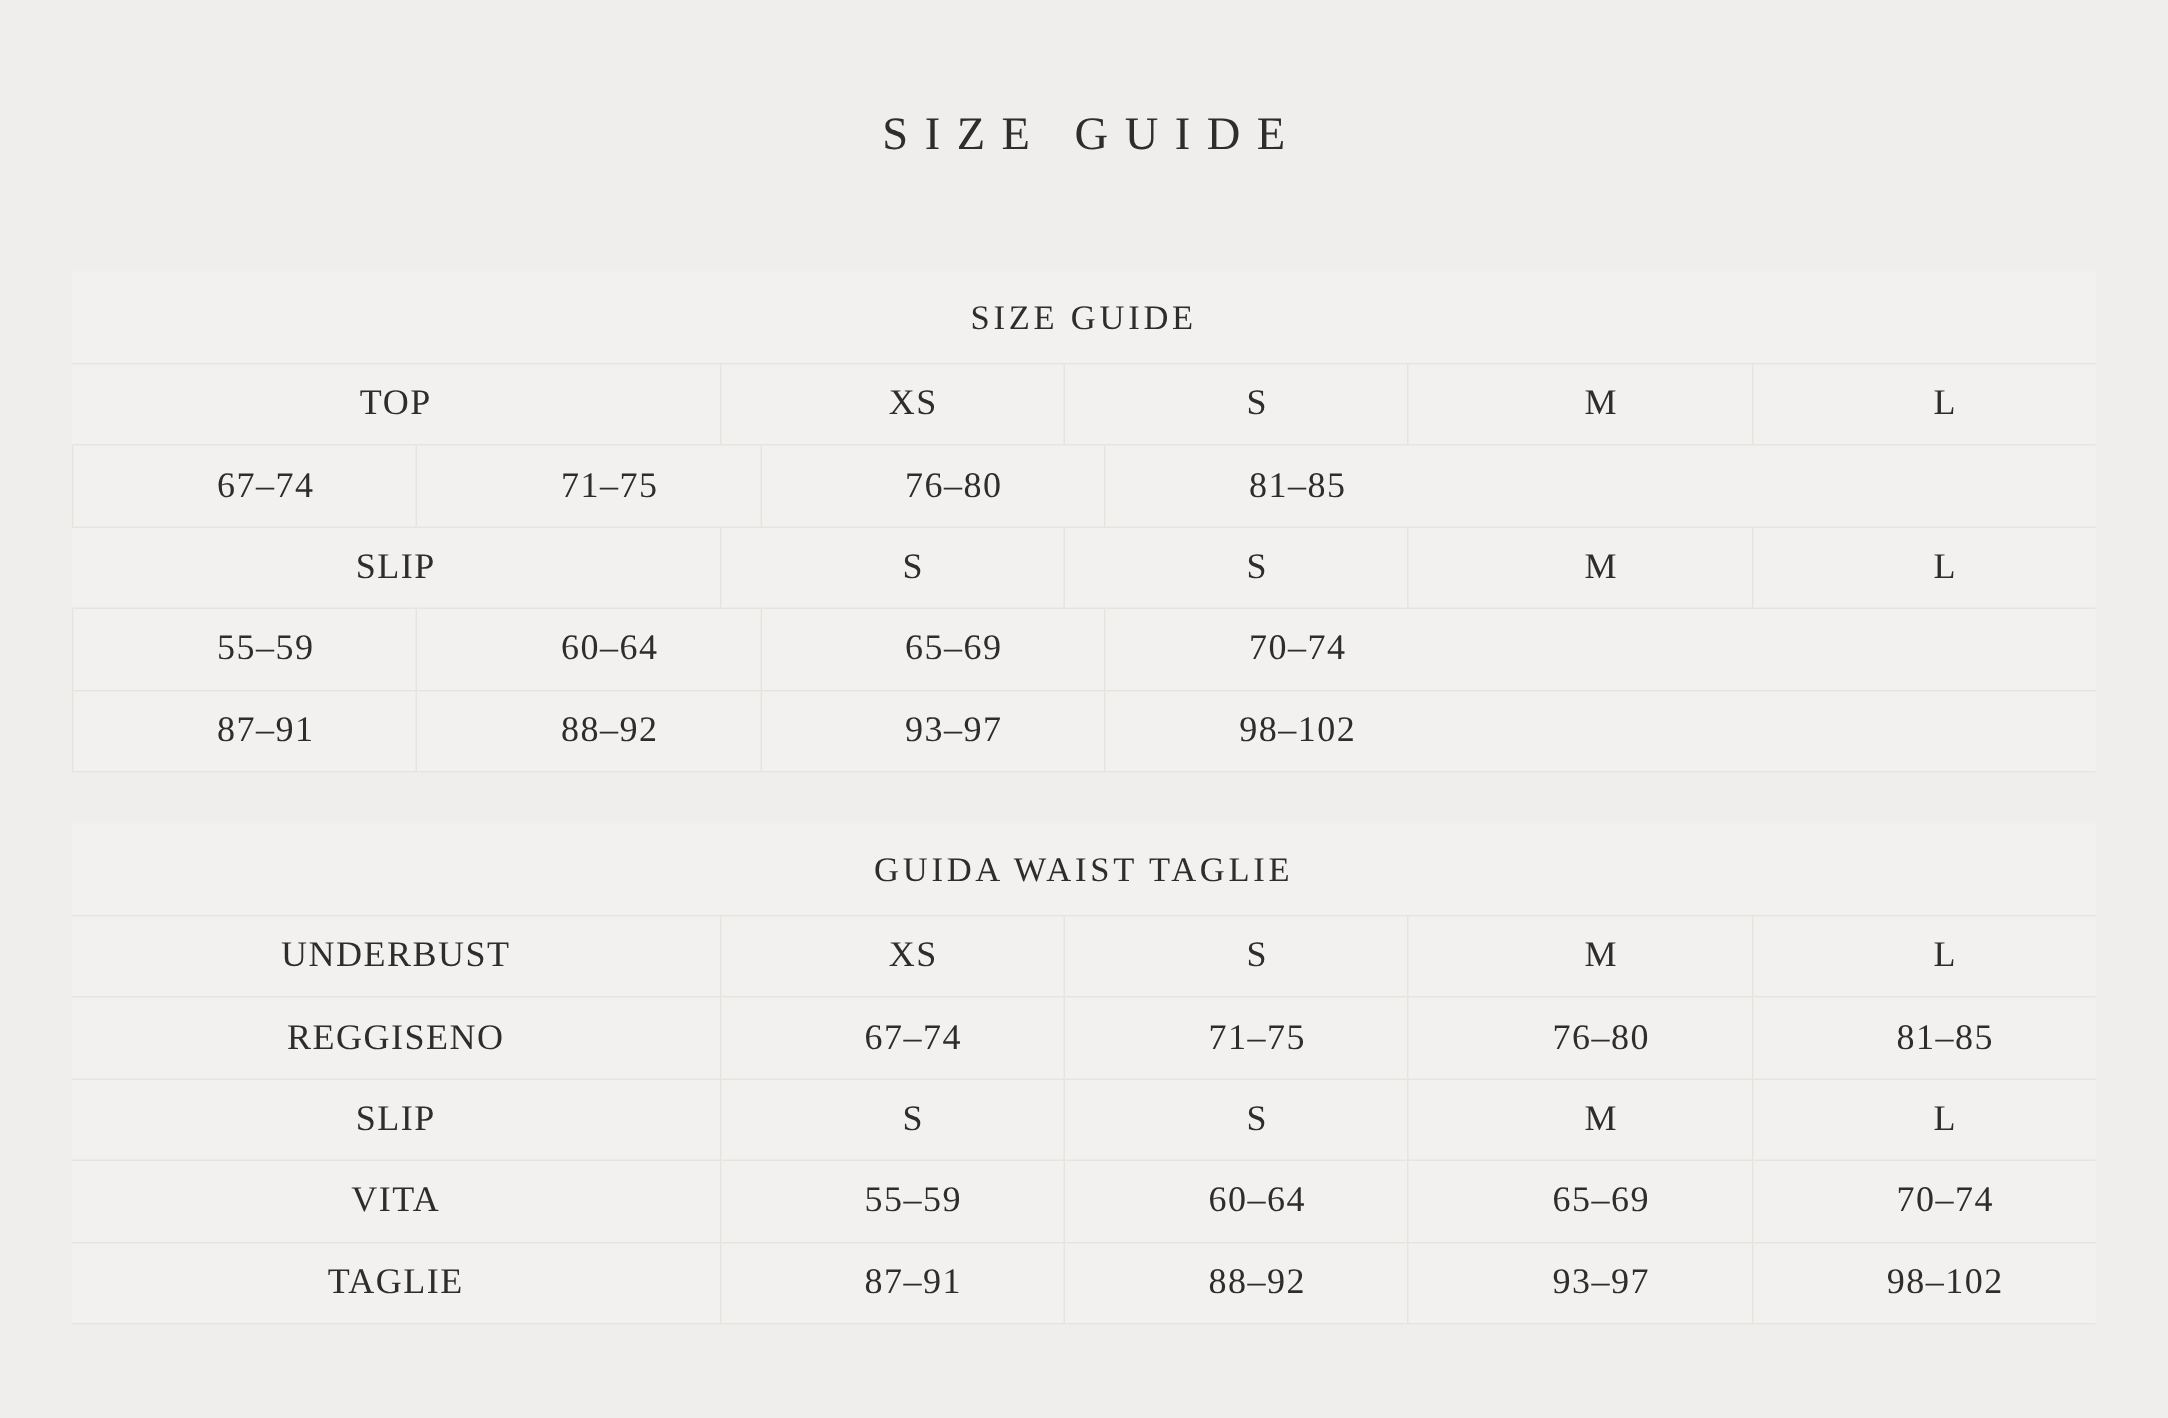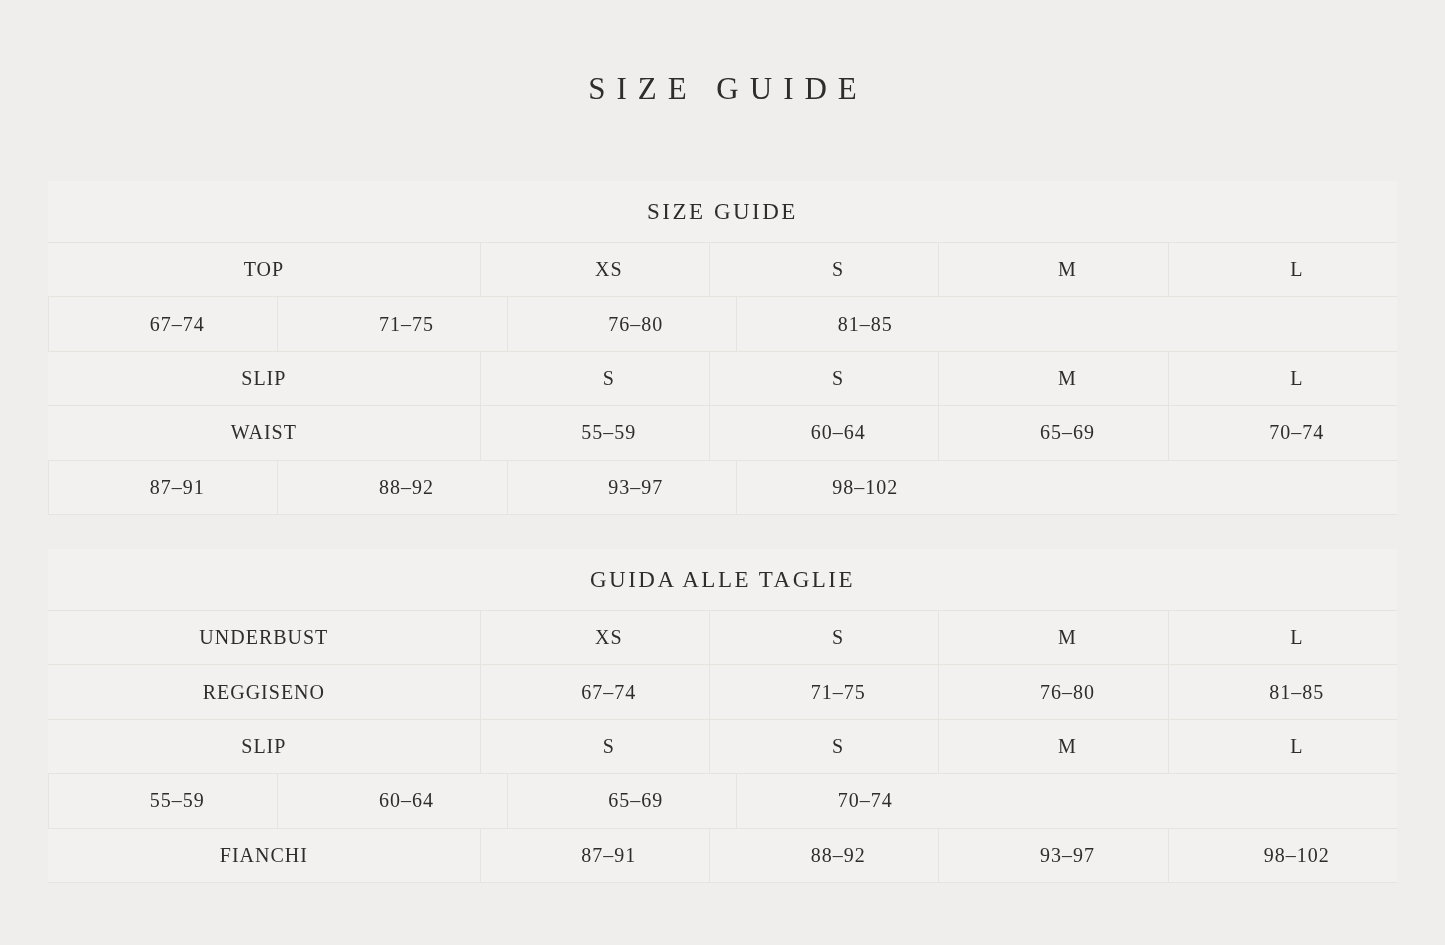--- a/index.html
+++ b/index.html
@@ -50,21 +50,21 @@
   }
   .table-row {
     display: flex;
     height: 54.4px;
     border-bottom: 1px solid var(--border);
   }
   .cell {
     display: flex;
     align-items: center;
     justify-content: center;
-    font-size: 20px;
+    font-size: 24px;
     letter-spacing: 1px;
   }
   .cell.label { width: 32%; }
   .cell.value { width: 17%; border-left: 1px solid var(--border); padding-left: 28px; }
 </style>
 </head>
 <body>
 
 <h1 class="page-title">SIZE GUIDE</h1>
 
@@ -90,37 +90,36 @@
 
     <div class="table-row">
       <div class="cell label">SLIP</div>
       <div class="cell value">S</div>
       <div class="cell value">S</div>
       <div class="cell value">M</div>
       <div class="cell value">L</div>
     </div>
 
     <div class="table-row">
-      <div class="cell label">WAIST</div>
       <div class="cell value">55–59</div>
       <div class="cell value">60–64</div>
       <div class="cell value">65–69</div>
       <div class="cell value">70–74</div>
     </div>
 
     <div class="table-row">
       <div class="cell value">87–91</div>
       <div class="cell value">88–92</div>
       <div class="cell value">93–97</div>
       <div class="cell value">98–102</div>
     </div>
   </section>
 
   <section class="size-table">
-    <div class="table-title-row">GUIDA ALLE TAGLIE</div>
+    <div class="table-title-row">GUIDA WAIST TAGLIE</div>
 
     <div class="table-row">
       <div class="cell label">UNDERBUST</div>
       <div class="cell value">XS</div>
       <div class="cell value">S</div>
       <div class="cell value">M</div>
       <div class="cell value">L</div>
     </div>
 
     <div class="table-row">
@@ -133,28 +132,29 @@
 
     <div class="table-row">
       <div class="cell label">SLIP</div>
       <div class="cell value">S</div>
       <div class="cell value">S</div>
       <div class="cell value">M</div>
       <div class="cell value">L</div>
     </div>
 
     <div class="table-row">
+      <div class="cell label">VITA</div>
       <div class="cell value">55–59</div>
       <div class="cell value">60–64</div>
       <div class="cell value">65–69</div>
       <div class="cell value">70–74</div>
     </div>
 
     <div class="table-row">
-      <div class="cell label">FIANCHI</div>
+      <div class="cell label">TAGLIE</div>
       <div class="cell value">87–91</div>
       <div class="cell value">88–92</div>
       <div class="cell value">93–97</div>
       <div class="cell value">98–102</div>
     </div>
   </section>
 
 </div>
 
 </body></html>

